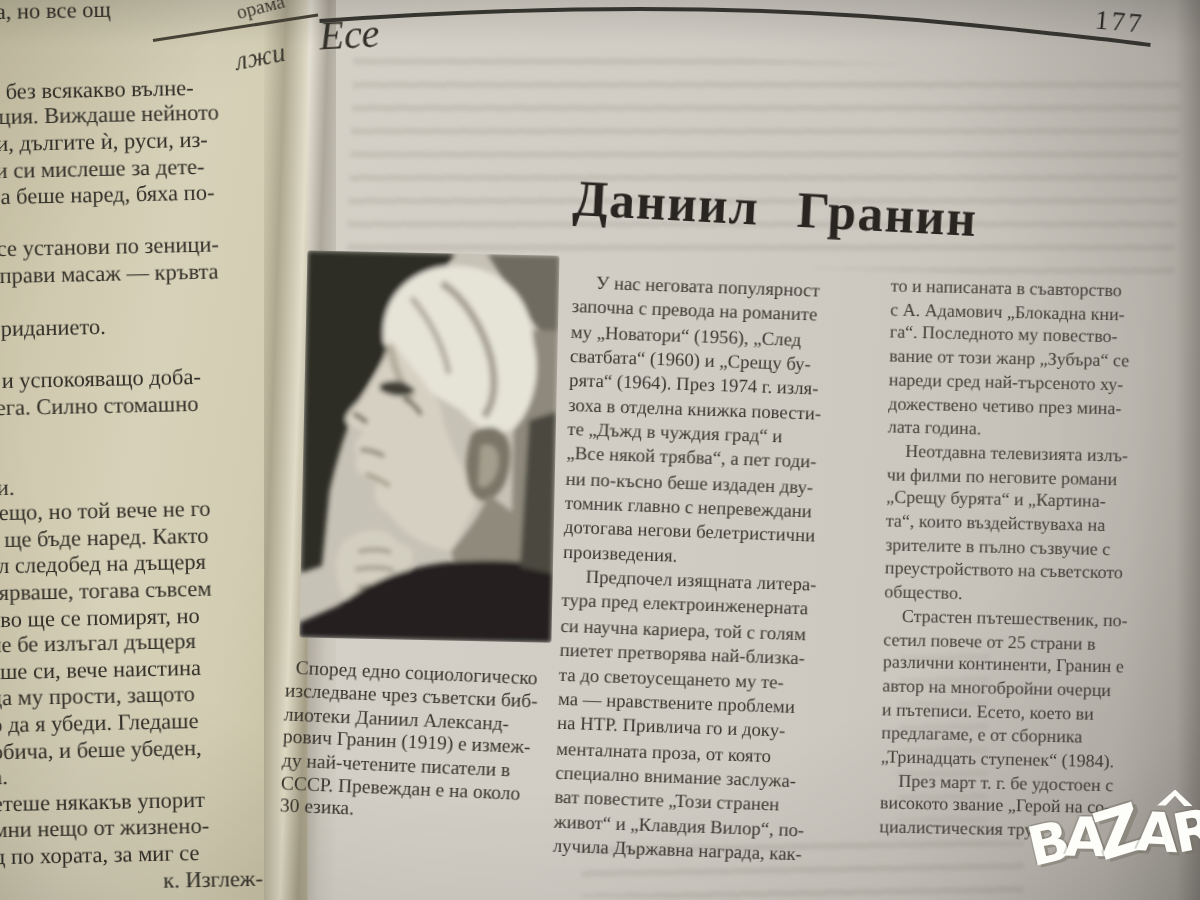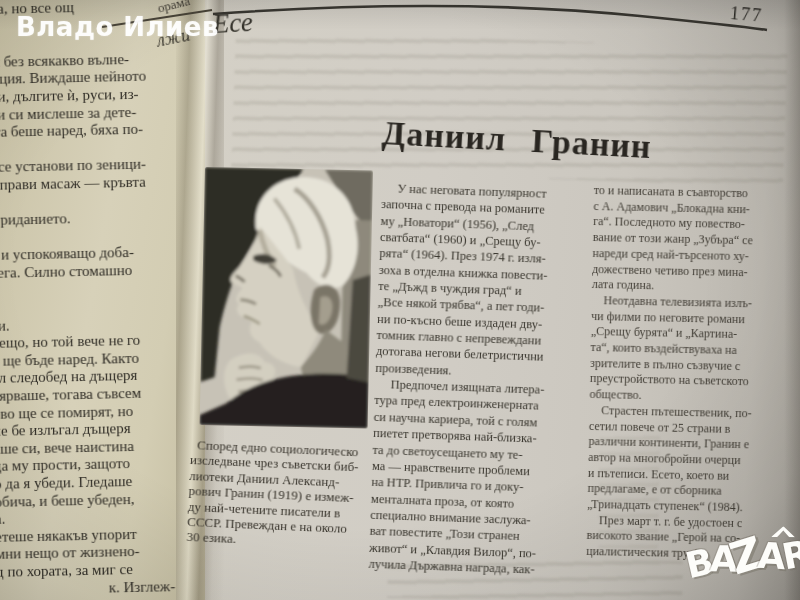--- a/index.html
+++ b/index.html
@@ -214,19 +214,18 @@
 автор на многобройни очерци
 и пътеписи. Есето, което ви
 предлагаме, е от сборника
 „Тринадцать ступенек“ (1984).
     През март т. г. бе удостоен с
 високото звание „Герой на со-
 циалистическия труд“.</div>
 
   <div class="abs vignette"></div>
 
-  <div class="abs wm-author">Владо Илиев</div>
   <div class="abs wm-logo">
     <span class="l1">B</span><span class="l2">A</span><span class="l3">Z</span><span class="l4">A</span><span class="l5">R</span>
     <span class="roof"></span>
   </div>
 
 </div>
 
 </body></html>

